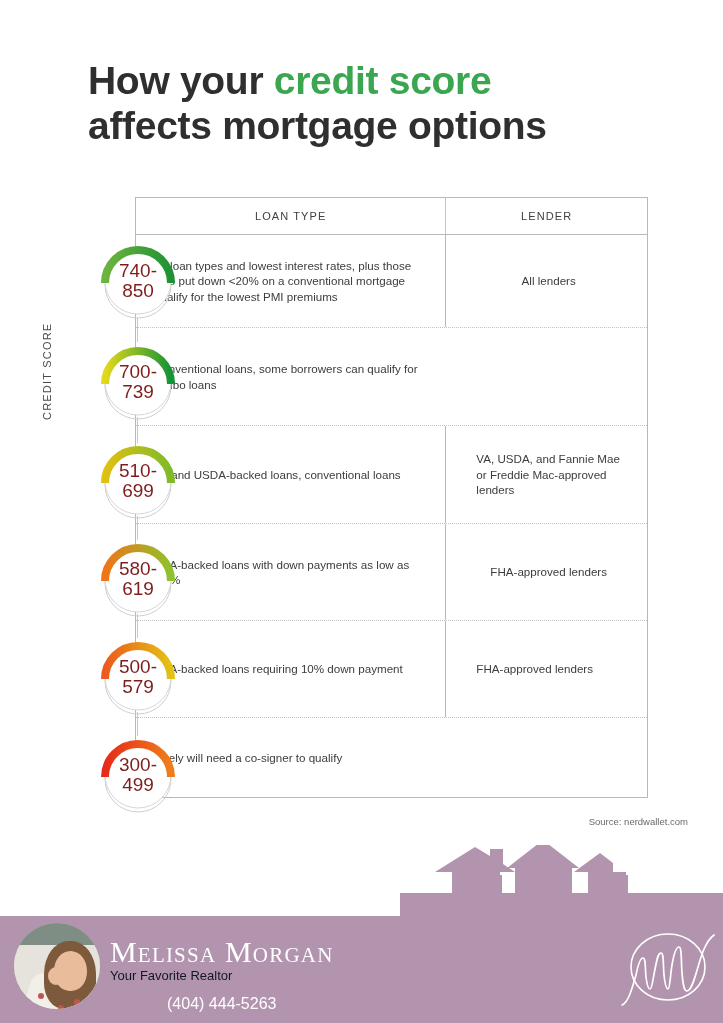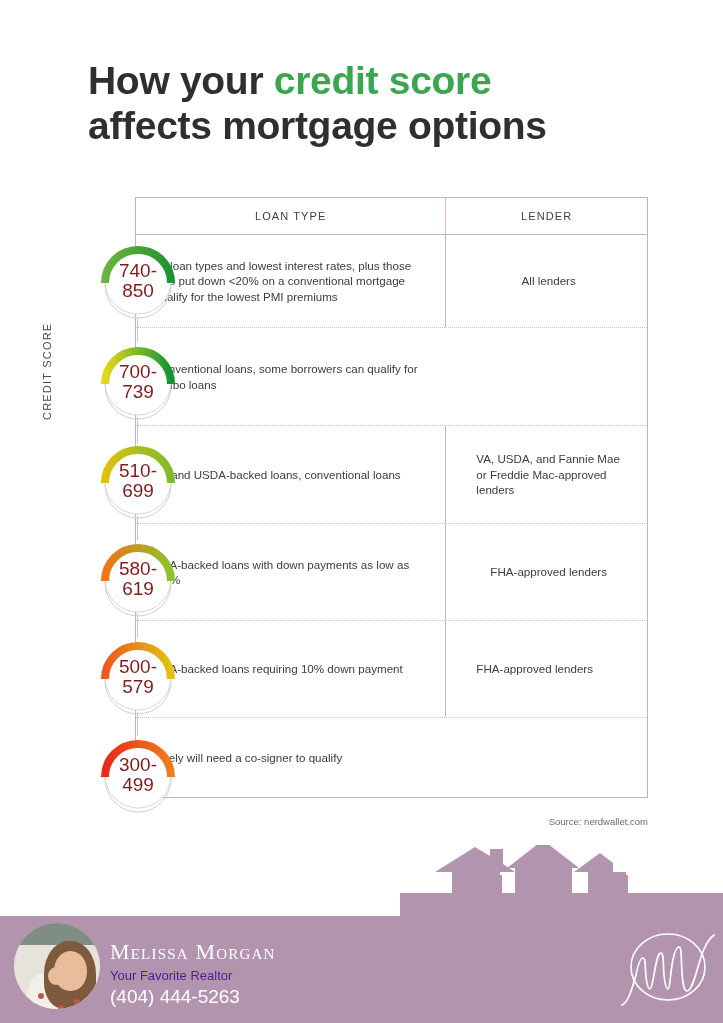--- a/index.html
+++ b/index.html
@@ -93,21 +93,21 @@
     letter-spacing:0px;
   }
   .connector{
     position:absolute; left:137px; width:1px; background:#c9c9c9;
   }
 
   
   #source{
     position:absolute; left:0; top:816px; width:648px;
     text-align:right;
-    font-size:9.5px; color:#6a6a6a;
+    font-size:9.5px; color:#6a6a6a;padding-left:40px;
   }
 
   
   #house{ position:absolute; left:400px; top:845px; }
 
   
   #footer{
     position:absolute; left:0; top:916px; width:723px; height:107px;
     background:#b394ae;
   }
@@ -122,30 +122,30 @@
   #avatar .av-hair{position:absolute;left:30px;top:18px;width:52px;height:68px;border-radius:48% 48% 38% 38%;background:#7d5a3c;}
   #avatar .av-face{position:absolute;left:40px;top:28px;width:33px;height:40px;border-radius:50% 50% 48% 48%;background:#e9bd9c;}
   #avatar .av-body{position:absolute;left:18px;top:62px;width:66px;height:30px;border-radius:18px 18px 0 0;background:#f2eee8;}
   #avatar .av-arm{position:absolute;left:14px;top:50px;width:30px;height:40px;border-radius:14px;background:#f2eee8;transform:rotate(18deg);}
   #avatar .av-hand{position:absolute;left:34px;top:44px;width:16px;height:18px;border-radius:50%;background:#e9bd9c;}
   #avatar .av-dot{position:absolute;width:6px;height:6px;border-radius:50%;background:#c0564f;}
 
   #brand{ position:absolute; left:110px; top:22px; }
   #brand-name{
     font-family:"Liberation Serif", serif;
-    font-size:22px; letter-spacing:1.2px;
+    font-size:30px; letter-spacing:1.2px;
     color:#ffffff;
     font-variant:small-caps;
     line-height:28px;
   }
   #brand-tagline{
-    font-size:13px; color:#4c1d95; line-height:17px; margin-top:1px;
+    font-size:13px; color:#0f172a; line-height:17px; margin-top:1px;
   }
   #brand-phone{
-    font-size:19px; color:#ffffff; line-height:19px; margin-top:3px;
+    font-size:16px; color:#ffffff; line-height:19px; margin-top:10px;text-align:center;
   }
   #monogram{ position:absolute; left:620px; top:925px; }
 </style>
 </head>
 <body>
 
 <div id="title-block">
   <div class="title-line"><span>How your </span><span class="accent">credit score</span></div>
   <div class="title-line">affects mortgage options</div>
 </div>

